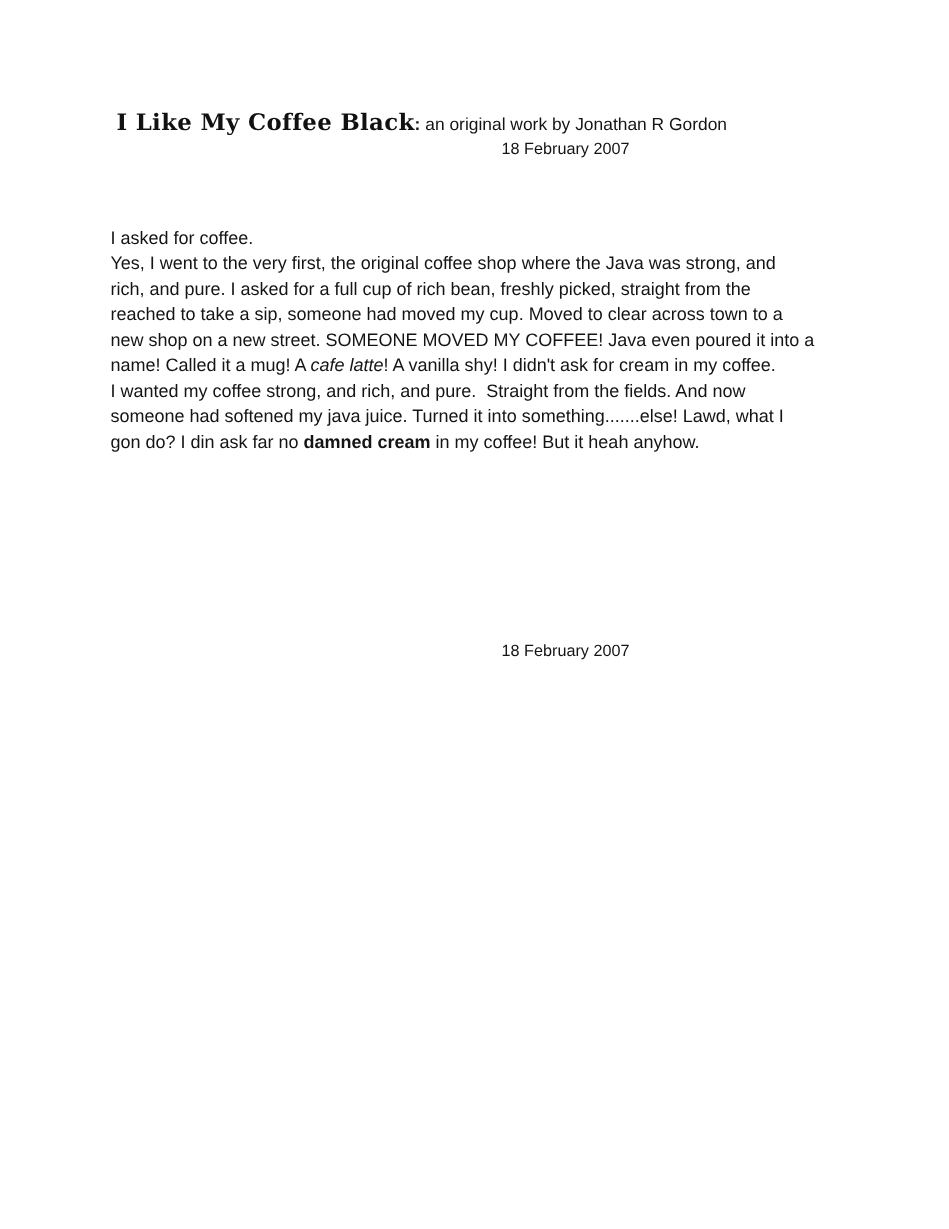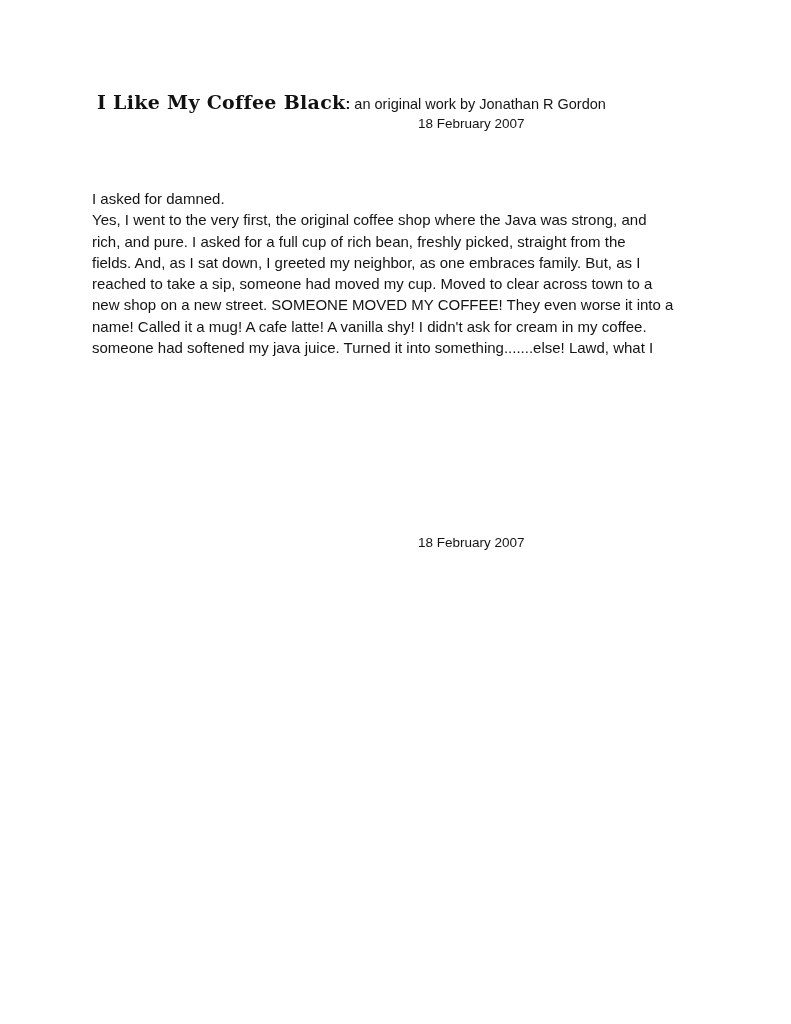--- a/index.html
+++ b/index.html
@@ -45,46 +45,47 @@
   .story {
     position: absolute;
     left: 92px;
     top: 188px;
     font-size: 15px;
     line-height: 21.3px;
   }
   .body-line {
     white-space: pre;
   }
-  .body-line .italic { }
+  .body-line .italic { font-style: italic; }
   .body-line .bold { font-weight: bold; }
   .date-bottom {
     position: absolute;
     left: 418px;
     top: 535px;
     font-size: 13.5px;
   }
 </style>
 </head>
 <body>
 
 <div class="page">
 
   <div class="title-line">
     <span class="doc-title">I Like My Coffee Black</span><span class="doc-colon">:</span><span class="doc-subtitle"> an original work by Jonathan R Gordon</span>
   </div>
 
   <div class="date-top">18 February 2007</div>
 
   <div class="story">
-      <div class="body-line"><span>I asked for damned.</span></div>
+      <div class="body-line"><span>I asked for coffee.</span></div>
       <div class="body-line"><span>Yes, I went to the very first, the original coffee shop where the Java was strong, and</span></div>
       <div class="body-line"><span>rich, and pure. I asked for a full cup of rich bean, freshly picked, straight from the</span></div>
-      <div class="body-line"><span>fields. And, as I sat down, I greeted my neighbor, as one embraces family. But, as I</span></div>
       <div class="body-line"><span>reached to take a sip, someone had moved my cup. Moved to clear across town to a</span></div>
-      <div class="body-line"><span>new shop on a new street. SOMEONE MOVED MY COFFEE! They even worse it into a</span></div>
+      <div class="body-line"><span>new shop on a new street. SOMEONE MOVED MY COFFEE! Java even poured it into a</span></div>
       <div class="body-line"><span>name! Called it a mug! A </span><span class="italic">cafe latte</span><span>! A vanilla shy! I didn't ask for cream in my coffee.</span></div>
+      <div class="body-line"><span>I wanted my coffee strong, and rich, and pure.  Straight from the fields. And now</span></div>
       <div class="body-line"><span>someone had softened my java juice. Turned it into something.......else! Lawd, what I</span></div>
+      <div class="body-line"><span>gon do? I din ask far no </span><span class="bold">damned cream</span><span> in my coffee! But it heah anyhow.</span></div>
     </div>
 
   <div class="date-bottom">18 February 2007</div>
 
 </div>
 
 </body></html>

